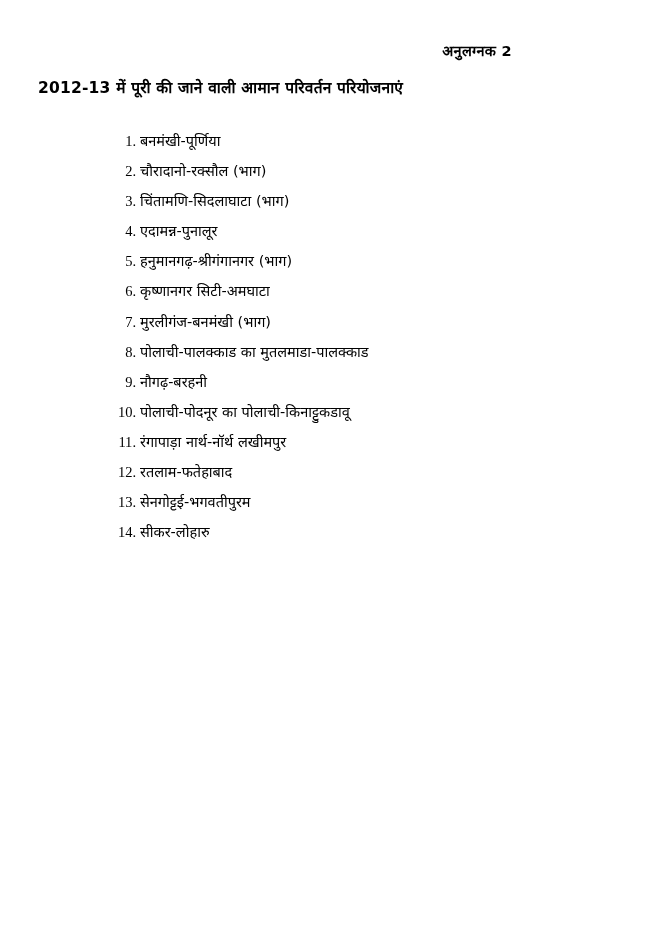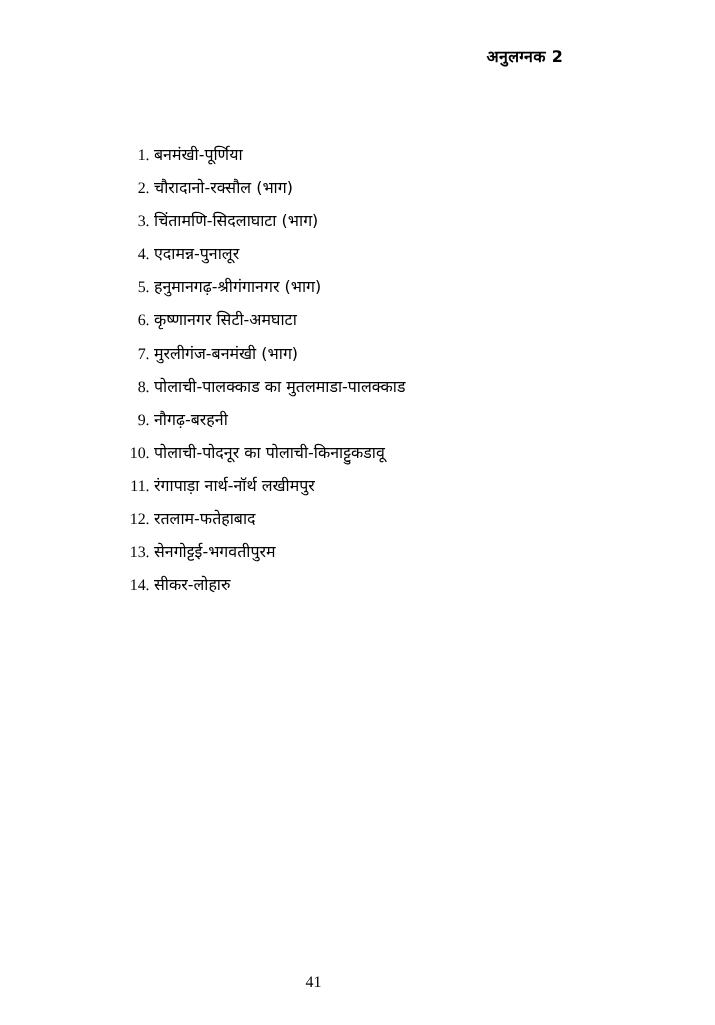--- a/index.html
+++ b/index.html
@@ -81,33 +81,33 @@
     font-size: 14.5px;
   }
 </style>
 </head>
 <body>
 
 <div class="page">
 
   <div class="annex-label">अनुलग्नक 2</div>
 
+  <div class="doc-title">2012-13 में पूरी की जाने वाली आमान परिवर्तन परियोजनाएं</div>
 
   <ol class="project-list">
     <li>बनमंखी-पूर्णिया</li>
     <li>चौरादानो-रक्सौल  (भाग)</li>
     <li>चिंतामणि-सिदलाघाटा  (भाग)</li>
     <li>एदामन्न-पुनालूर</li>
     <li>हनुमानगढ़-श्रीगंगानगर  (भाग)</li>
     <li>कृष्णानगर  सिटी-अमघाटा</li>
     <li>मुरलीगंज-बनमंखी  (भाग)</li>
     <li>पोलाची-पालक्काड  का  मुतलमाडा-पालक्काड</li>
     <li>नौगढ़-बरहनी</li>
     <li>पोलाची-पोदनूर  का  पोलाची-किनाट्टुकडावू</li>
     <li>रंगापाड़ा  नार्थ-नॉर्थ  लखीमपुर</li>
     <li>रतलाम-फतेहाबाद</li>
     <li>सेनगोट्टई-भगवतीपुरम</li>
     <li>सीकर-लोहारु</li>
   </ol>
 
-  <div class="page-number">41</div>
 
 </div>
 
 </body></html>

